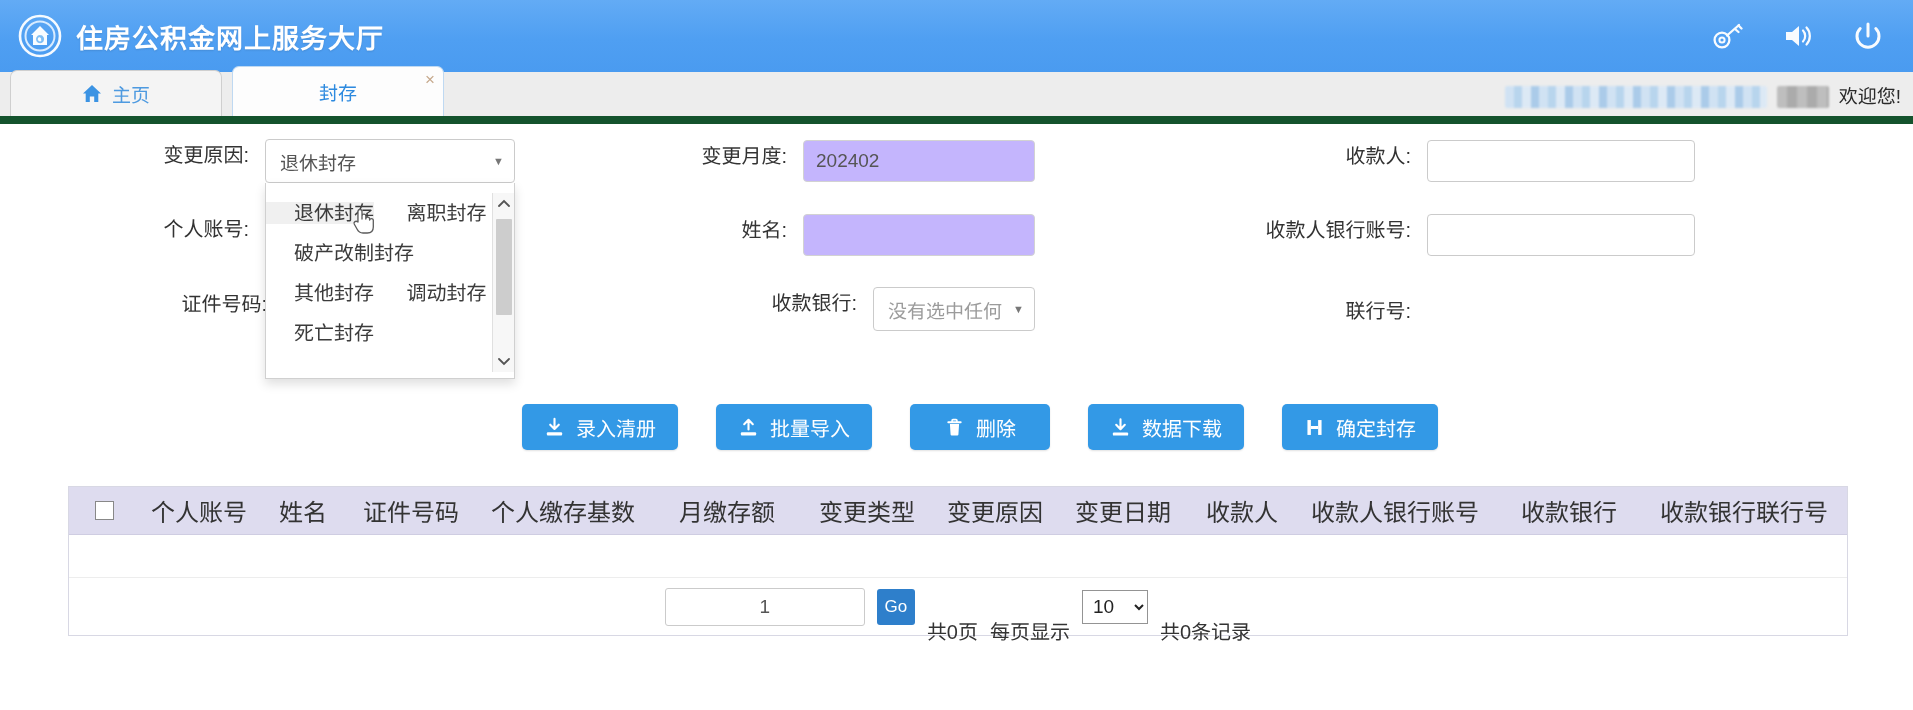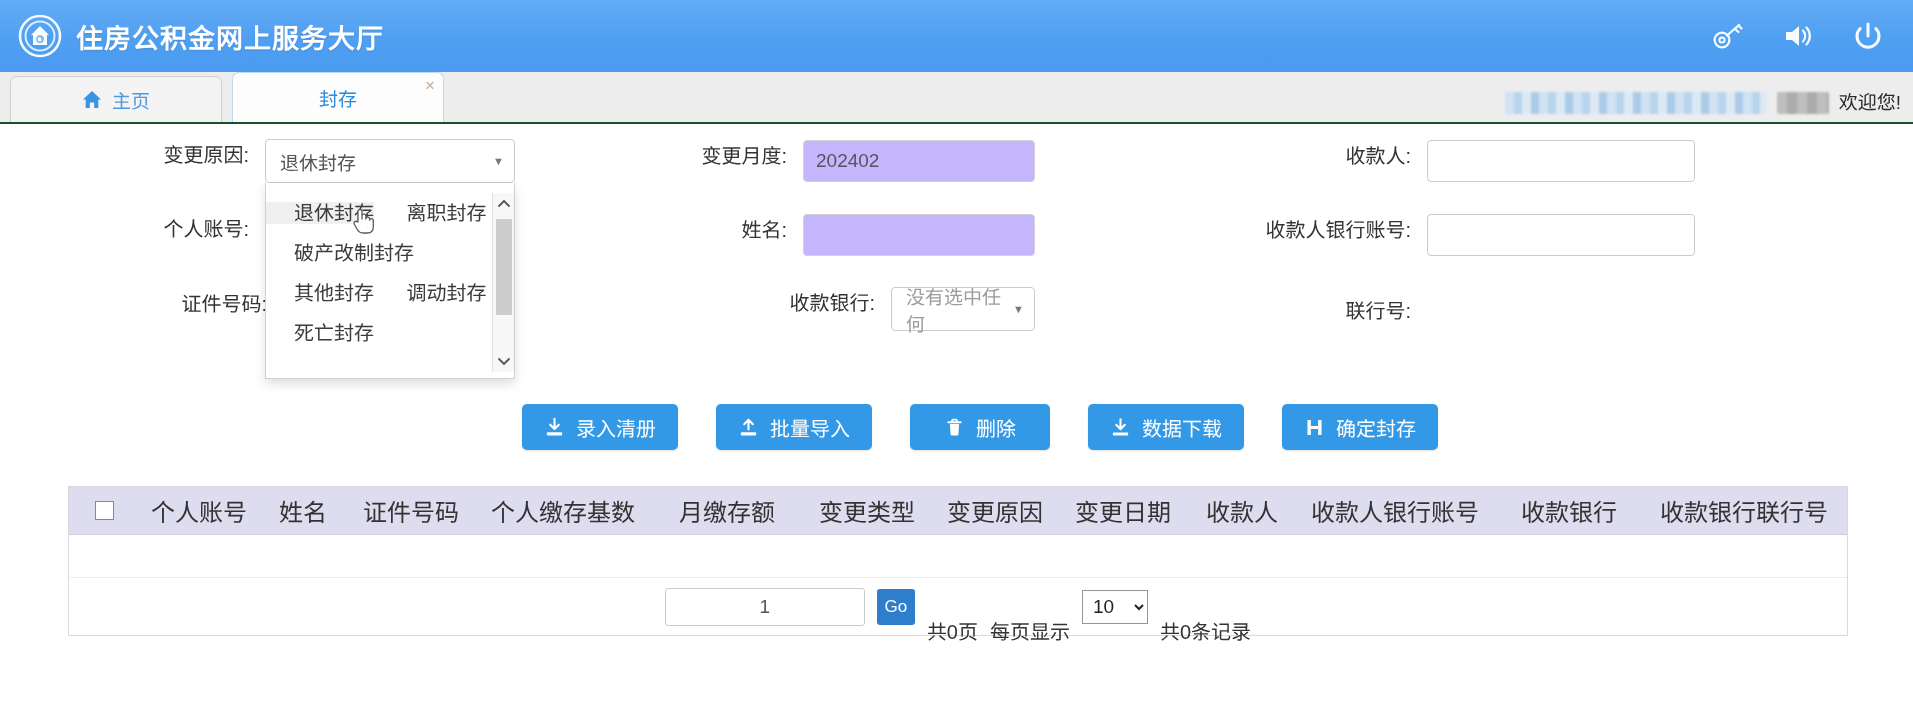--- a/index.html
+++ b/index.html
@@ -24,21 +24,21 @@
   .brand-title {
     margin-left:14px; color:#ffffff; font-size:27px; font-weight:bold;
     letter-spacing:1px; text-shadow:0 1px 2px rgba(0,0,0,.12);
   }
   .header-icons { margin-left:auto; margin-right:28px; display:flex; align-items:center; gap:36px; }
   .hicon { width:34px; height:34px; opacity:.96; cursor:pointer; display:block; }
 
   
   .tabbar {
     position:absolute; left:0; top:72px; width:1913px; height:52px;
-    background:#EDEDED; border-bottom:2px solid #14532d;
+    background:#EDEDED; border-bottom:8px solid #14532d;
     display:flex; align-items:flex-end;
   }
   .tab {
     position:relative; height:46px; min-width:212px;
     display:flex; align-items:center; justify-content:center; gap:10px;
     background:#F4F4F4; border:1px solid #CFCFCF; border-bottom:none;
     border-radius:7px 7px 0 0; margin-left:10px; cursor:pointer;
     font-size:19px; color:#4E9AE0; padding:0 20px;
   }
   .tab.active { background:#FDFDFD; color:#2D8ADF; height:50px; border-color:#BFD9F2; }
@@ -88,21 +88,21 @@
   .w-big { width:268px; }
 
   .sel {
     height:44px; border:1px solid #CBCBCB; border-radius:4px; background:#fff;
     display:flex; align-items:center; padding:0 10px 0 14px;
     font-size:19px; color:#555; cursor:pointer; position:relative;
   }
   .sel .caret { margin-left:auto; color:#777; font-size:11px; }
   .sel.muted { color:#9b9b9b; }
   .sel.w250 { width:250px; }
-  .sel.w155 { width:144px; }
+  .sel.w155 { width:162px; }
 
   
   .dd-wrap { position:relative; }
   .dd-list {
     position:absolute; left:0; top:44px; width:250px; height:196px;
     background:#fff; border:1px solid #D0D0D0; border-top:none;
     box-shadow:0 5px 10px rgba(0,0,0,.13); z-index:40;
     padding:10px 0 6px 0; overflow:hidden;
   }
   .dd-item {

